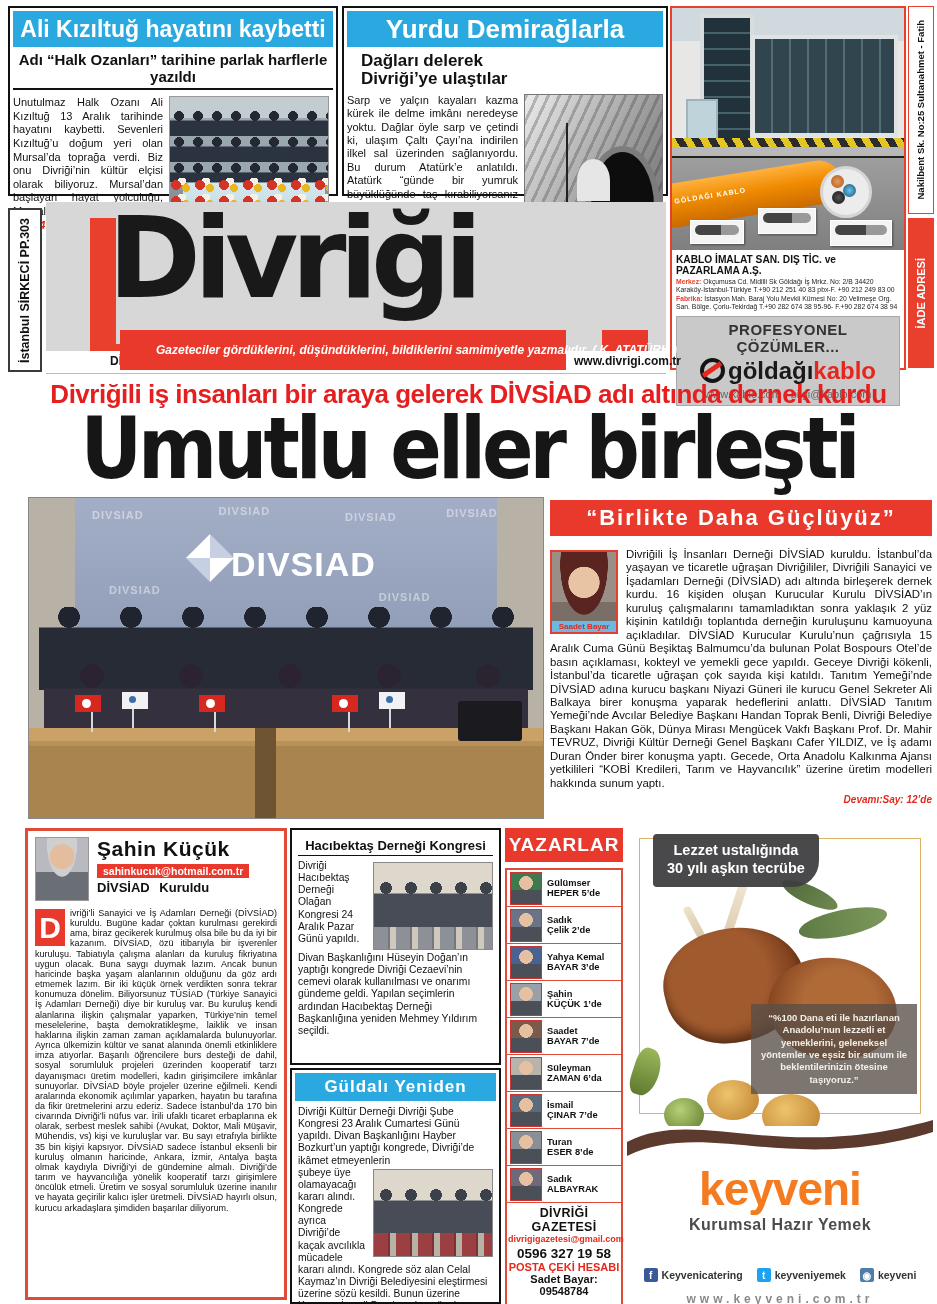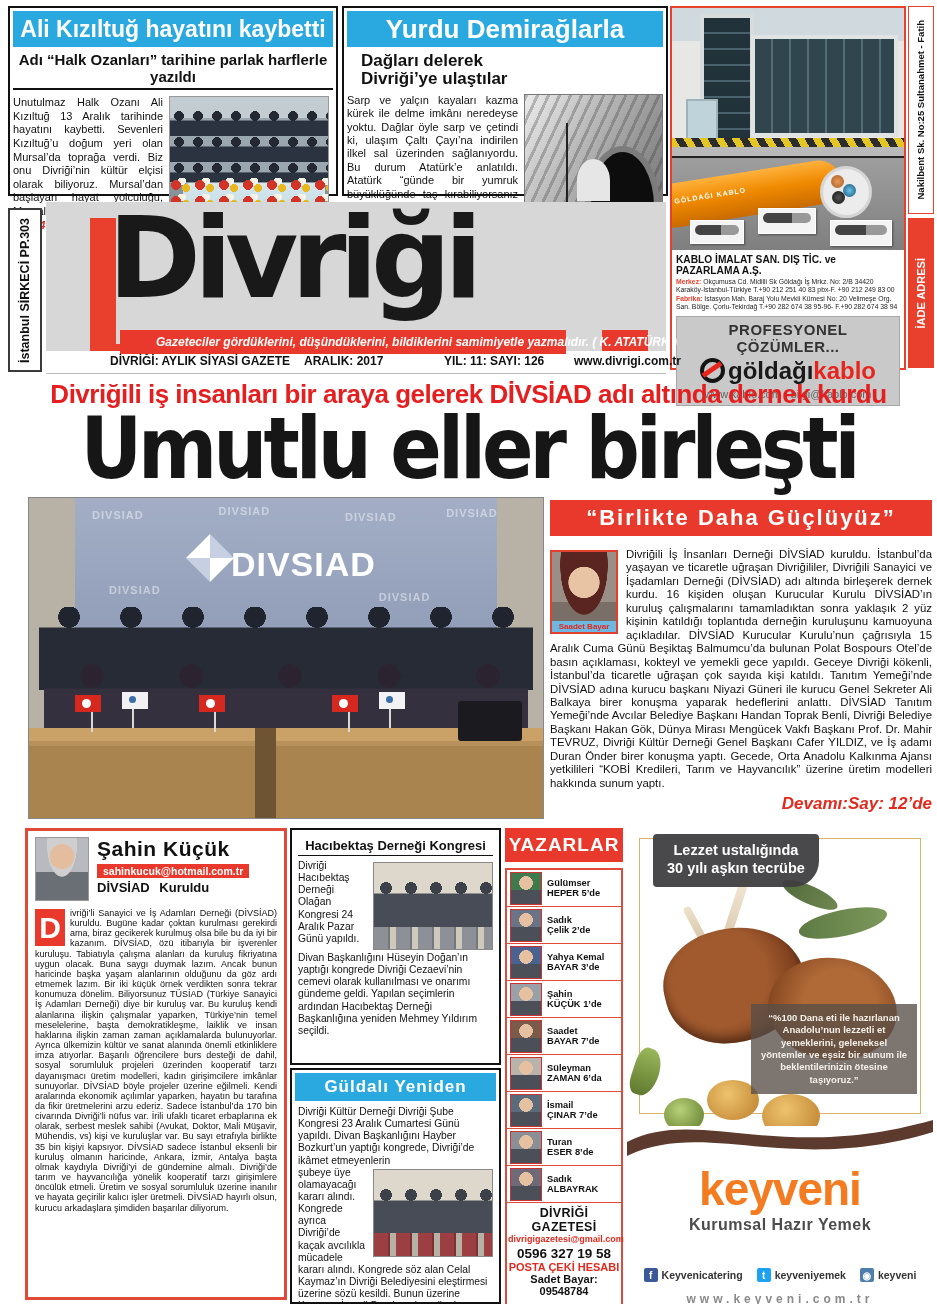--- a/index.html
+++ b/index.html
@@ -77,21 +77,21 @@
   #iade .addr .vert{font-size:9.5px;font-weight:bold;line-height:1.15;white-space:nowrap;}
   #iade .lbl{box-sizing:border-box;margin-top:4px;background:#e8402d;height:150px;display:flex;justify-content:center;align-items:center;}
   #iade .lbl .vert{color:#fff;font-weight:bold;font-size:11px;line-height:1.1;white-space:pre-line;text-align:center;}
 
   
   #mailing{left:8px;top:208px;width:34px;height:164px;border:2px solid #3a3a3a;box-sizing:border-box;display:flex;align-items:center;justify-content:center;background:#fff;}
   #mailing .vert{font-size:12.5px;font-weight:bold;white-space:nowrap;}
   #masthead{left:46px;top:202px;width:620px;height:172px;background:#d7d7d7;}
   #masthead .Lshape{position:absolute;left:44px;top:16px;width:64px;height:126px;border-left:26px solid #e8402d;border-bottom:16px solid #e8402d;}
   #masthead .logo{position:absolute;left:62px;top:-14px;font-family:"DejaVu Sans",sans-serif;font-weight:bold;font-size:112px;letter-spacing:-7px;color:#191919;line-height:1.25;z-index:2;}
-  #masthead .sloganbar{position:absolute;left:74px;top:128px;width:446px;height:24px;background:#e8392c;color:#fff;display:flex;align-items:center;padding-left:36px;box-sizing:border-box;z-index:1;}
+  #masthead .sloganbar{position:absolute;left:74px;top:128px;width:446px;height:40px;background:#e8392c;color:#fff;display:flex;align-items:center;padding-left:36px;box-sizing:border-box;z-index:1;}
   #masthead .sloganbar span{font-style:italic;font-weight:bold;font-size:12px;white-space:nowrap;}
   #masthead .redrect{position:absolute;left:556px;top:128px;width:46px;height:24px;background:#e8392c;}
   #masthead .infobar{position:absolute;left:0;right:0;bottom:0;height:22px;background:#fff;border-bottom:1px solid #bbb;}
   #masthead .infobar span{position:absolute;top:3px;font-size:12px;font-weight:bold;white-space:nowrap;}
 
   
   #kicker{left:0;top:379px;width:937px;text-align:center;color:#e51f1f;font-weight:bold;font-size:26px;letter-spacing:-.5px;}
   #headline{left:0;top:398px;width:937px;text-align:center;font-family:"DejaVu Sans",sans-serif;font-weight:bold;font-size:76px;letter-spacing:-4px;color:#161616;transform:scaleY(1.12);transform-origin:top;white-space:nowrap;}
 
   
@@ -116,21 +116,21 @@
   .mp-pole{position:absolute;width:2px;height:34px;background:#d9d9d9;}
   .mp-laptop{position:absolute;right:4%;bottom:24%;width:64px;height:40px;background:#1b1b1f;border-radius:3px;}
 
   
   #main-article{left:550px;top:500px;width:382px;}
   #main-article .titlebar{background:#e8392c;color:#fff;font-weight:bold;font-size:22px;text-align:center;height:36px;line-height:36px;letter-spacing:2px;}
   #main-article .body{margin-top:12px;font-size:11.4px;line-height:1.18;}
   .saadet{float:left;width:64px;height:80px;border:2px solid #e0402d;margin:2px 8px 2px 0;position:relative;
      background:radial-gradient(circle at 50% 38%,#e8c3a4 0 26%,transparent 27%),radial-gradient(ellipse at 50% 16%,#5a2420 0 52%,transparent 53%),linear-gradient(#9a8f86 0 62%,#7a6f66 62%);}
   .saadet .cap{position:absolute;left:0;right:0;bottom:0;background:#6db7e2;color:#e22a1d;font-size:8px;font-weight:bold;text-align:center;line-height:11px;}
-  #main-article .more{display:block;text-align:right;font-size:17px;margin-top:4px;}
+  #main-article .more{display:block;text-align:right;font-size:10px;margin-top:4px;}
 
   
   #sahin{left:25px;top:828px;width:262px;height:472px;border:3px solid #e04a38;box-sizing:border-box;padding:6px 7px;background:#fff;}
   #sahin .head{display:flex;gap:8px;}
   .sahin-photo{width:52px;height:62px;border:1px solid #999;flex:none;
      background:radial-gradient(circle at 50% 30%,#e3bd9d 0 24%,transparent 25%),radial-gradient(ellipse at 50% 12%,#cfcfcf 0 40%,transparent 41%),linear-gradient(#b9b9c0 0 55%,#6a6f76 55%);}
   #sahin .name{font-size:21px;font-weight:bold;letter-spacing:.5px;}
   #sahin .email{display:inline-block;background:#e8392c;color:#fff;font-size:10.5px;font-weight:bold;padding:1px 6px;margin:2px 0;}
   #sahin .ctitle{font-size:13px;font-weight:bold;word-spacing:6px;}
   #sahin .body{margin-top:7px;font-size:9px;line-height:1.13;}

